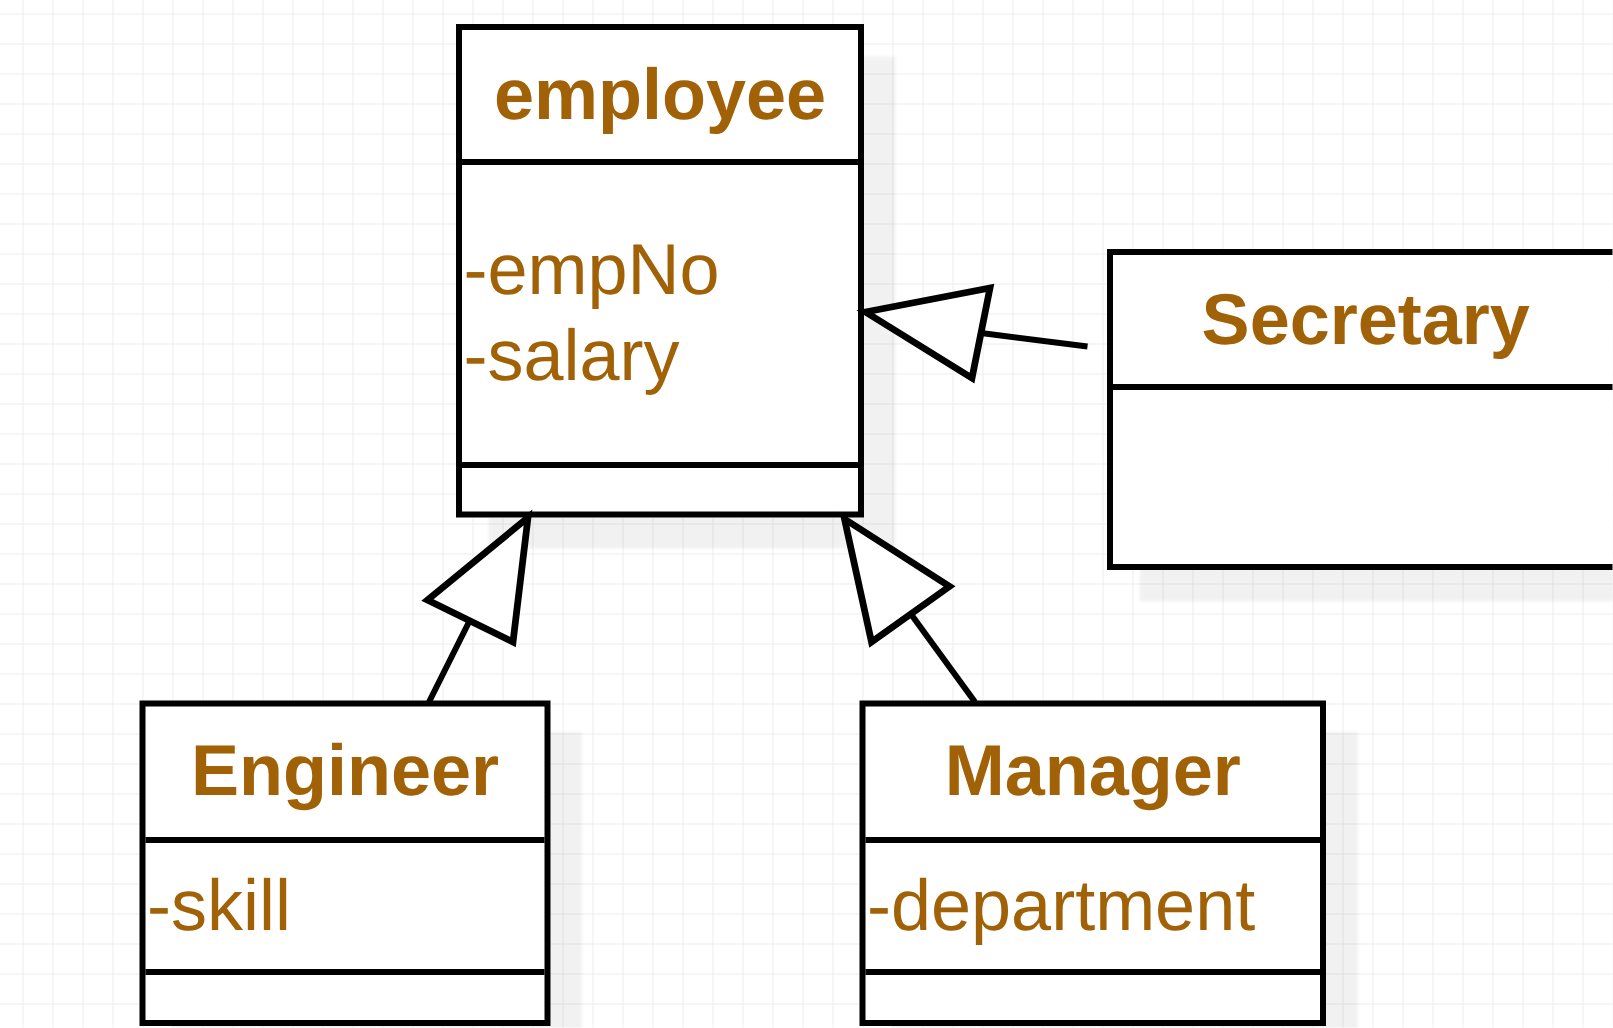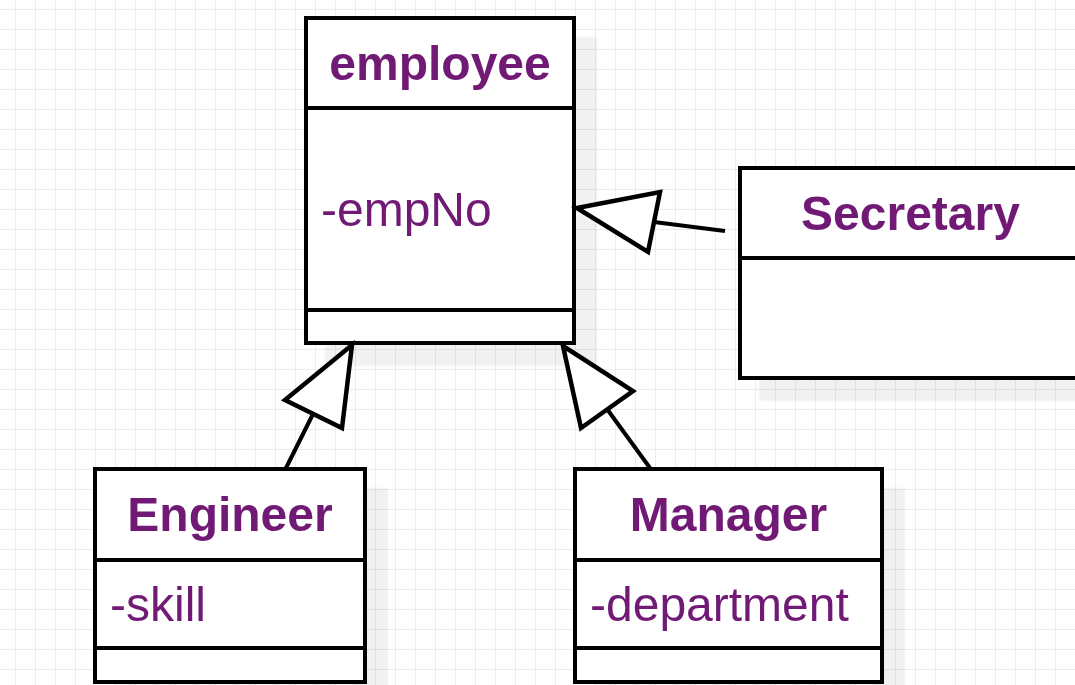--- a/index.html
+++ b/index.html
@@ -11,21 +11,21 @@
     width: 1075px;
     height: 685px;
     overflow: hidden;
     background-color: #ffffff;
     background-image:
       linear-gradient(to right, #ececec 1px, transparent 1px),
       linear-gradient(to bottom, #ececec 1px, transparent 1px);
     background-size: 20px 20px;
     background-position: 15px 9px;
     font-family: "Liberation Sans", sans-serif;
-    color: #701a75;
+    color: #a16207;
   }
   .uml-class {
     position: absolute;
     box-sizing: border-box;
     background: #ffffff;
     border: 4px solid #000000;
     display: flex;
     flex-direction: column;
     box-shadow: 21px 21px 2px rgba(0, 0, 0, 0.055);
   }
@@ -39,21 +39,21 @@
     flex: 0 0 auto;
     white-space: nowrap;
   }
   .cmp-attrs {
     border-top: 4px solid #000000;
     box-sizing: border-box;
     flex: 1 1 auto;
     display: flex;
     flex-direction: column;
     justify-content: center;
-    padding-left: 13px;
+    padding-left: 1px;
     font-size: 48px;
     line-height: 57px;
     overflow: hidden;
   }
   .attr-line {
     white-space: nowrap;
   }
   .cmp-methods {
     border-top: 4px solid #000000;
     box-sizing: border-box;
@@ -70,20 +70,21 @@
 </style>
 </head>
 <body>
 
 <div class="canvas">
 
   <div class="uml-class" style="left:304px; top:16px; width:272px; height:329px;">
     <div class="cmp-title" style="height:86px;">employee</div>
     <div class="cmp-attrs">
       <div class="attr-line">-empNo</div>
+      <div class="attr-line">-salary</div>
     </div>
     <div class="cmp-methods" style="height:33px;"></div>
   </div>
 
   <div class="uml-class" style="left:723px; top:166px; width:345px; height:214px;margin-left:15px;">
     <div class="cmp-title" style="height:86px;">Secretary</div>
     <div class="cmp-methods" style="height:28px;"></div>
   </div>
 
   <div class="uml-class" style="left:93px; top:467px; width:274px; height:217px;">

